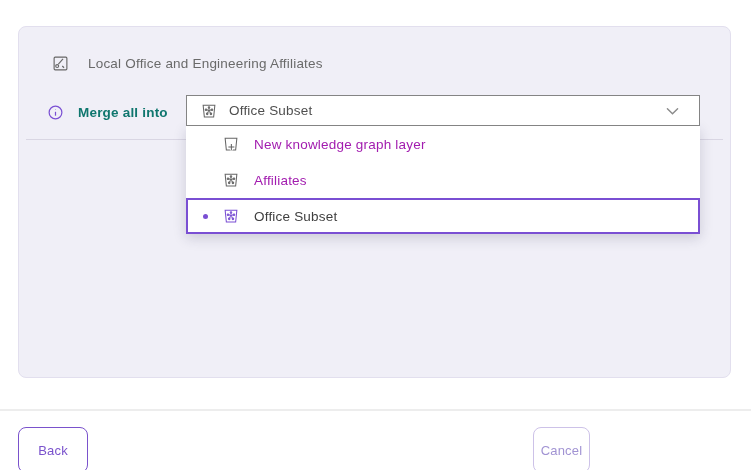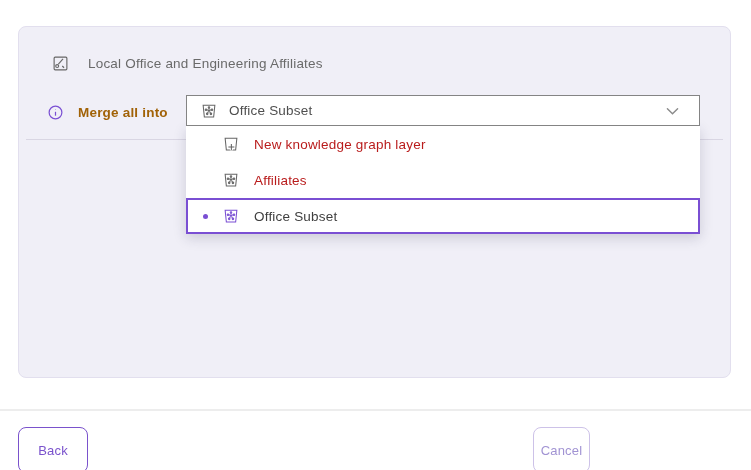--- a/index.html
+++ b/index.html
@@ -14,21 +14,21 @@
 
   
   .panel {
     position:absolute; left:18px; top:26px; width:713px; height:352px;
     background:#f0eff7; border:1px solid #e2dfee; border-radius:8px;
   }
   .row { position:absolute; left:0; display:flex; align-items:center;justify-content:center; }
   .row-source { top:24px; left:33px; height:24px; gap:19px; }
   .row-merge  { top:73px; left:28px; height:24px; gap:14px; }
   .source-label { font-size:13.5px; color:#6a6a6a; letter-spacing:.2px; }
-  .merge-label  { font-size:13.5px; font-weight:700; color:#a16207; letter-spacing:.2px; }
+  .merge-label  { font-size:13.5px; font-weight:700; color:#0f766e; letter-spacing:.2px; }
   .panel-divider {
     position:absolute; left:7px; right:7px; top:112px; height:1px; background:#d9d6e3;
   }
   .icon { display:inline-flex; align-items:center; justify-content:center; }
   .gray-ic { color:#666666; }
   .purple-ic { color:#7a4fd3; }
 
   
   .combobox {
     position:absolute; left:186px; top:95px; width:514px; height:31px;
@@ -40,21 +40,21 @@
   .combobox .cb-chevron { position:absolute; right:20px; top:11px; }
 
   
   .dropdown {
     position:absolute; left:186px; top:126px; width:514px; height:108px;
     background:#ffffff; z-index:5;
     box-shadow:0 4px 12px rgba(40,40,70,.18);
   }
   .dd-item {
     position:relative; height:36px; display:flex; align-items:center; cursor:pointer;
-    font-size:13.5px; color:#b91c1c; letter-spacing:.2px;
+    font-size:13.5px; color:#a21caf; letter-spacing:.2px;
   }
   .dd-bullet-slot { width:36px; display:flex; justify-content:center; align-items:center; flex:0 0 36px; }
   .dd-bullet { width:5px; height:5px; border-radius:50%; background:#7a4fd3; }
   .dd-ic { flex:0 0 auto; }
   .dd-label { margin-left:14px; }
   .dd-item.selected {
     border:2px solid #7a4fd3; color:#3f3f3f;
   }
   .dd-item.selected .dd-bullet-slot { width:34px; flex-basis:34px; }
 

